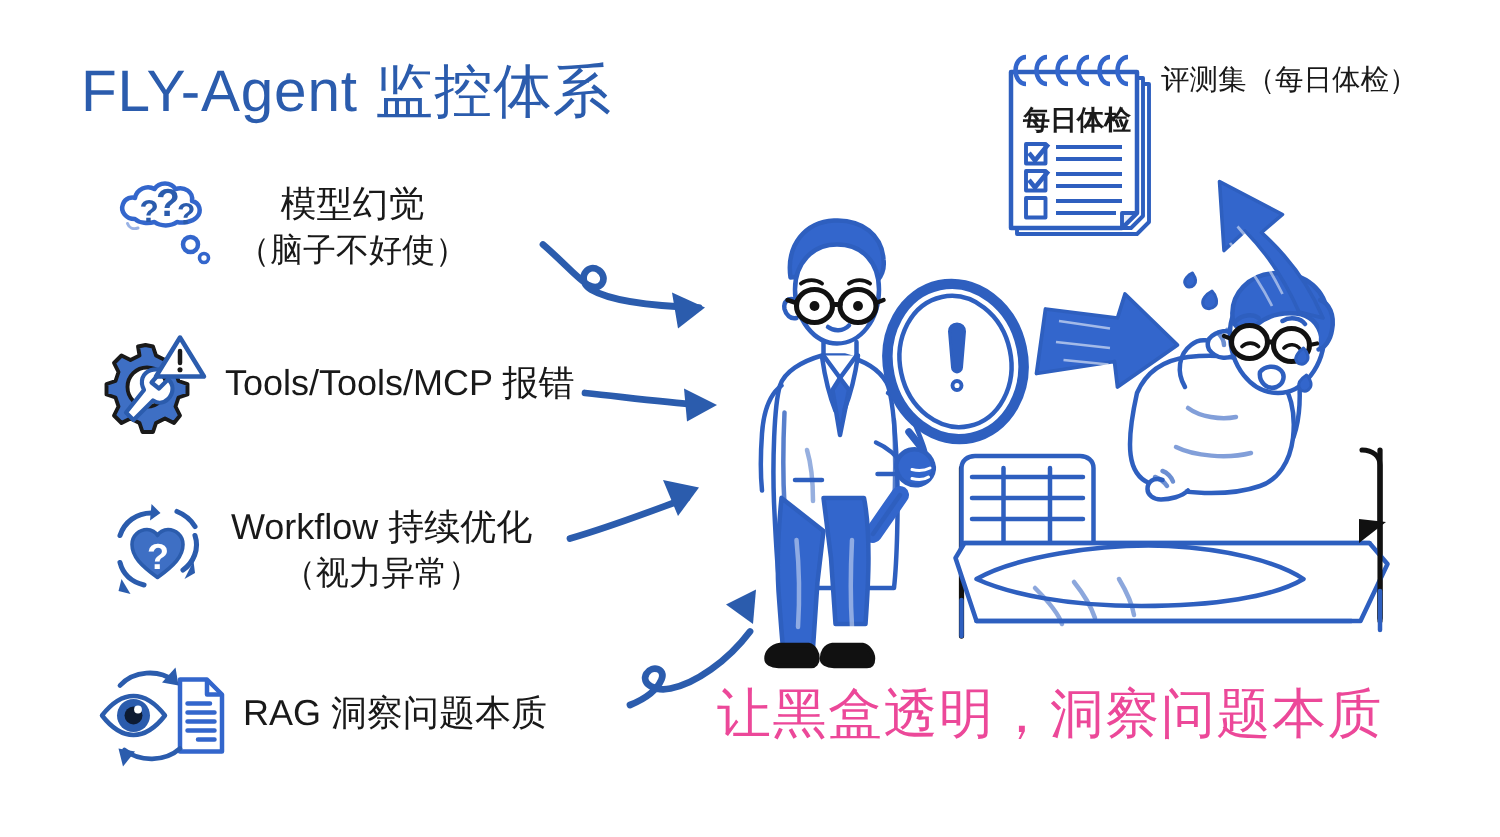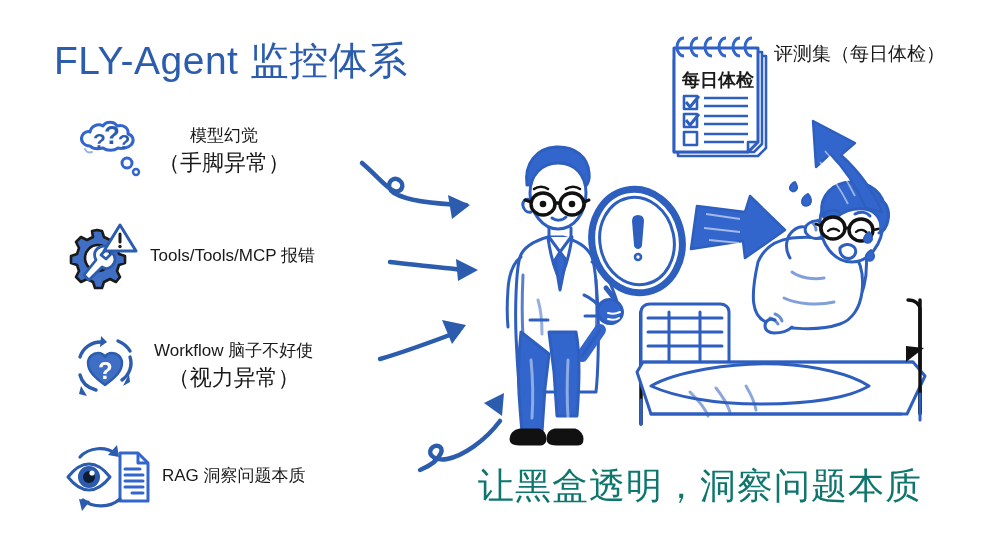--- a/index.html
+++ b/index.html
@@ -44,21 +44,21 @@
     position: relative;
   }
   .symptom-text {
     margin-left: 10px;
     text-align: center;
     color: #191919;
     line-height: 1.32;
   }
   .symptom-text .l1 {
     display: block;
-    font-size: 17px;
+    font-size: 24px;
     white-space: nowrap;
   }
   .symptom-text .l2 {
     display: block;
     font-size: 22px;
     white-space: nowrap;
   }
 
   #row-0 { top: 112px; }
   #row-1 { top: 217px; left: 62px; }
@@ -75,23 +75,23 @@
     color: #191919;
     font-size: 19px;
     line-height: 1.45;
     padding-left: 12px;
   }
   .eval-text span { display: block; white-space: nowrap; }
 
   .caption {
     position: absolute;
     left: 478px;
-    top: 462px;
+    top: 452px;
     font-size: 36px;
-    color: #0f766e;
+    color: #ec4899;
     white-space: nowrap;
     letter-spacing: 1px;
   }
 
   svg { display: block; }
   .layer {
     position: absolute;
     left: 0; top: 0;
     width: 1000px;
     height: 558px;
@@ -112,21 +112,21 @@
         <path d="M22 40c-3 1-6 0-7-3" fill="none" stroke="#3366CC" stroke-width="2" opacity="0.5" stroke-linecap="round"></path>
         <text x="23" y="36" font-family="'Liberation Sans',sans-serif" font-size="21" font-weight="bold" fill="#2B5CAD">?</text>
         <text x="34" y="32" font-family="'Liberation Sans',sans-serif" font-size="26" font-weight="bold" fill="#2B5CAD">?</text>
         <text x="48" y="37" font-family="'Liberation Sans',sans-serif" font-size="20" font-weight="bold" fill="#2B5CAD">?</text>
         <circle cx="57" cy="51" r="5" fill="none" stroke="#3366CC" stroke-width="3"></circle>
         <circle cx="66" cy="60" r="3" fill="none" stroke="#3366CC" stroke-width="2.4"></circle>
       </svg>
     </div>
     <div class="symptom-text">
       <span class="l1">模型幻觉</span>
-      <span class="l2">（手脚异常）</span>
+      <span class="l2">（脑子不好使）</span>
     </div>
   </div>
 
   <div class="symptom-row" id="row-1">
     <div class="symptom-icon">
       <svg viewBox="0 0 78 78" width="78" height="78">
         <path d="M30 14l5-1 5 1 2 6 6 3 6-3 4 5-3 6 2 6 6 2v7l-6 2-2 6 3 6-4 5-6-3-6 3-2 6h-7l-2-6-6-3-6 3-5-5 3-6-2-6-6-2v-7l6-2 2-6-3-6 5-5 6 3 6-3z" fill="#3E6FC4" stroke="#1a1a1a" stroke-width="2.6" stroke-linejoin="round"></path>
         <circle cx="36" cy="41" r="13" fill="#ffffff" stroke="#1a1a1a" stroke-width="2.6"></circle>
         <path d="M46 30c-5-2-11 0-13 5-1 3 0 6 1 8l-12 15 5 5 13-13c3 2 7 2 10-1 4-4 4-10 0-13l-6 6-5-4z" fill="#ffffff" stroke="#2B5CAD" stroke-width="2.8" stroke-linejoin="round"></path>
         <path d="M58 8l16 26H42z" fill="#ffffff" stroke="#2B5CAD" stroke-width="3" stroke-linejoin="round"></path>
@@ -147,21 +147,21 @@
         <path d="M14 30c3-9 11-15 21-15" fill="none" stroke="#2B5CAD" stroke-width="3.4" stroke-linecap="round"></path>
         <path d="M35 9l6 6-7 5z" fill="#2B5CAD"></path>
         <path d="M64 30c3 9-1 18-8 23" fill="none" stroke="#2B5CAD" stroke-width="3.4" stroke-linecap="round"></path>
         <path d="M57 59l7-4-1-8z" fill="#2B5CAD"></path>
         <path d="M14 48c2 8 8 13 16 15" fill="none" stroke="#2B5CAD" stroke-width="3.4" stroke-linecap="round"></path>
         <path d="M21 69l-8-2 2-8z" fill="#2B5CAD"></path>
         <path d="M64 24c-3-5-7-8-12-10" fill="none" stroke="#2B5CAD" stroke-width="3.4" stroke-linecap="round"></path>
       </svg>
     </div>
     <div class="symptom-text">
-      <span class="l1">Workflow 脑子不好使</span>
+      <span class="l1">Workflow 持续优化</span>
       <span class="l2">（视力异常）</span>
     </div>
   </div>
 
   <div class="symptom-row" id="row-3">
     <div class="symptom-icon" style="width:96px;flex:0 0 96px;">
       <svg viewBox="0 0 96 78" width="96" height="78">
         <path d="M6 40c7-9 14-13 21-13s14 4 21 13c-7 9-14 13-21 13S13 49 6 40z" fill="#ffffff" stroke="#2B5CAD" stroke-width="3" stroke-linejoin="round"></path>
         <circle cx="27" cy="40" r="11" fill="#2B5CAD"></circle>
         <circle cx="27" cy="40" r="6" fill="#0d1b33"></circle>

